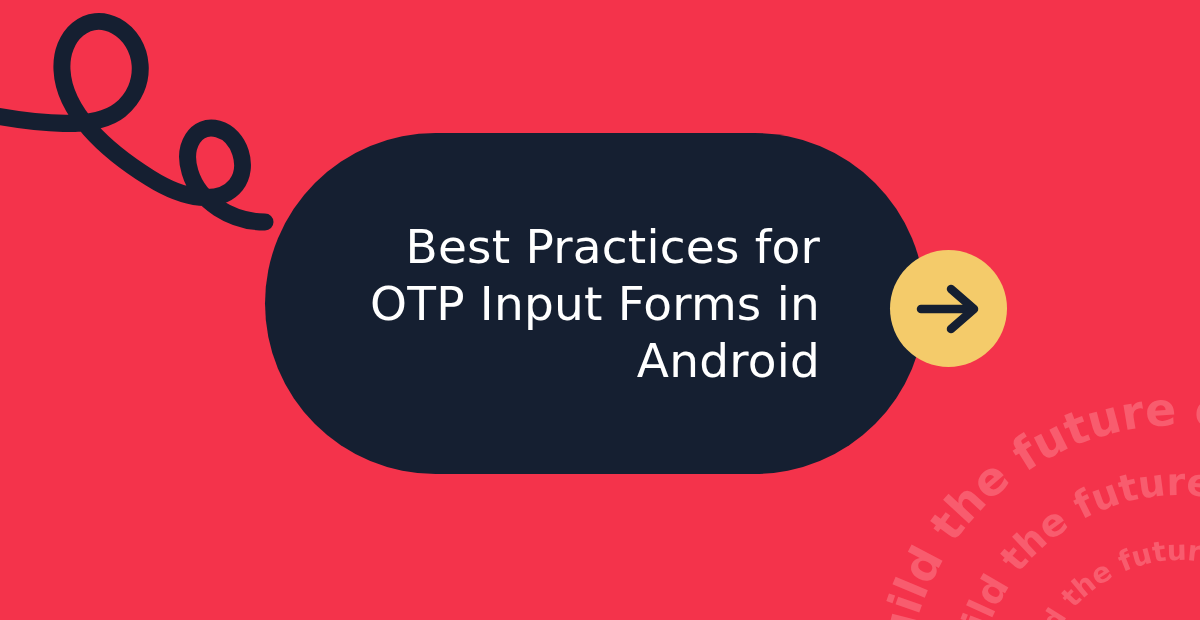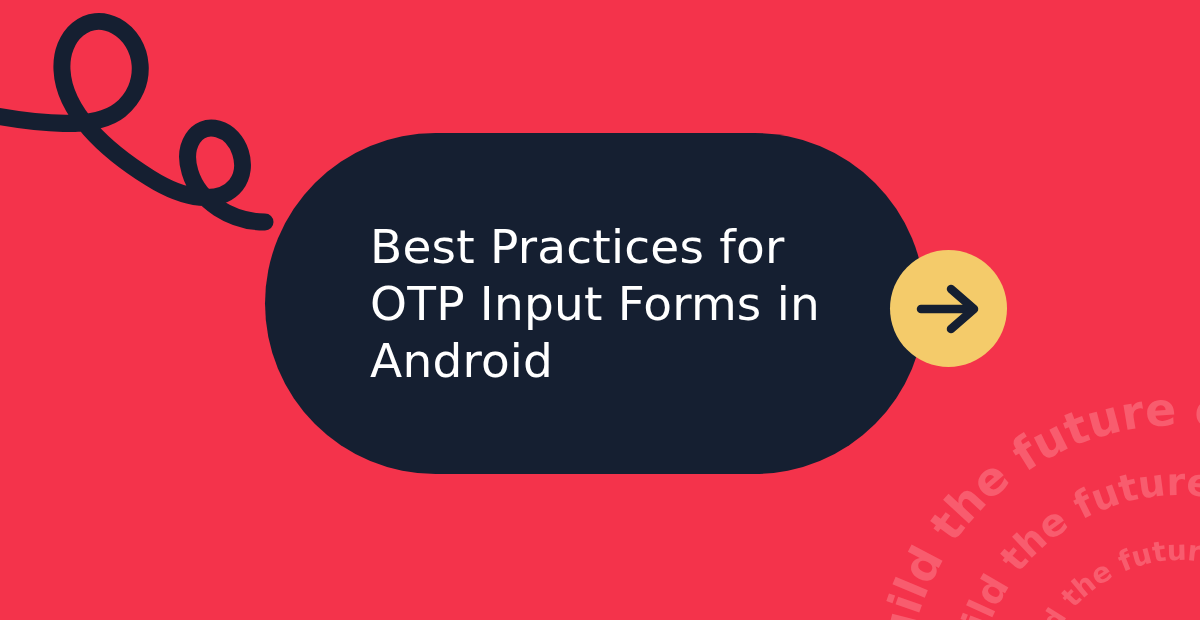--- a/index.html
+++ b/index.html
@@ -66,21 +66,21 @@
     box-sizing: border-box;
     padding: 0 60px;
   }
 
   #card-title {
     color: #FFFFFF;
     font-family: "DejaVu Sans", sans-serif;
     font-weight: 400;
     font-size: 47px;
     line-height: 57px;
-    text-align: left;
+    text-align: right;
     letter-spacing: 0.2px;
     white-space: pre-line;
     margin: 0;
   }
 
   
   #arrow-button {
     position: absolute;
     left: 890px;
     top: 250px;

